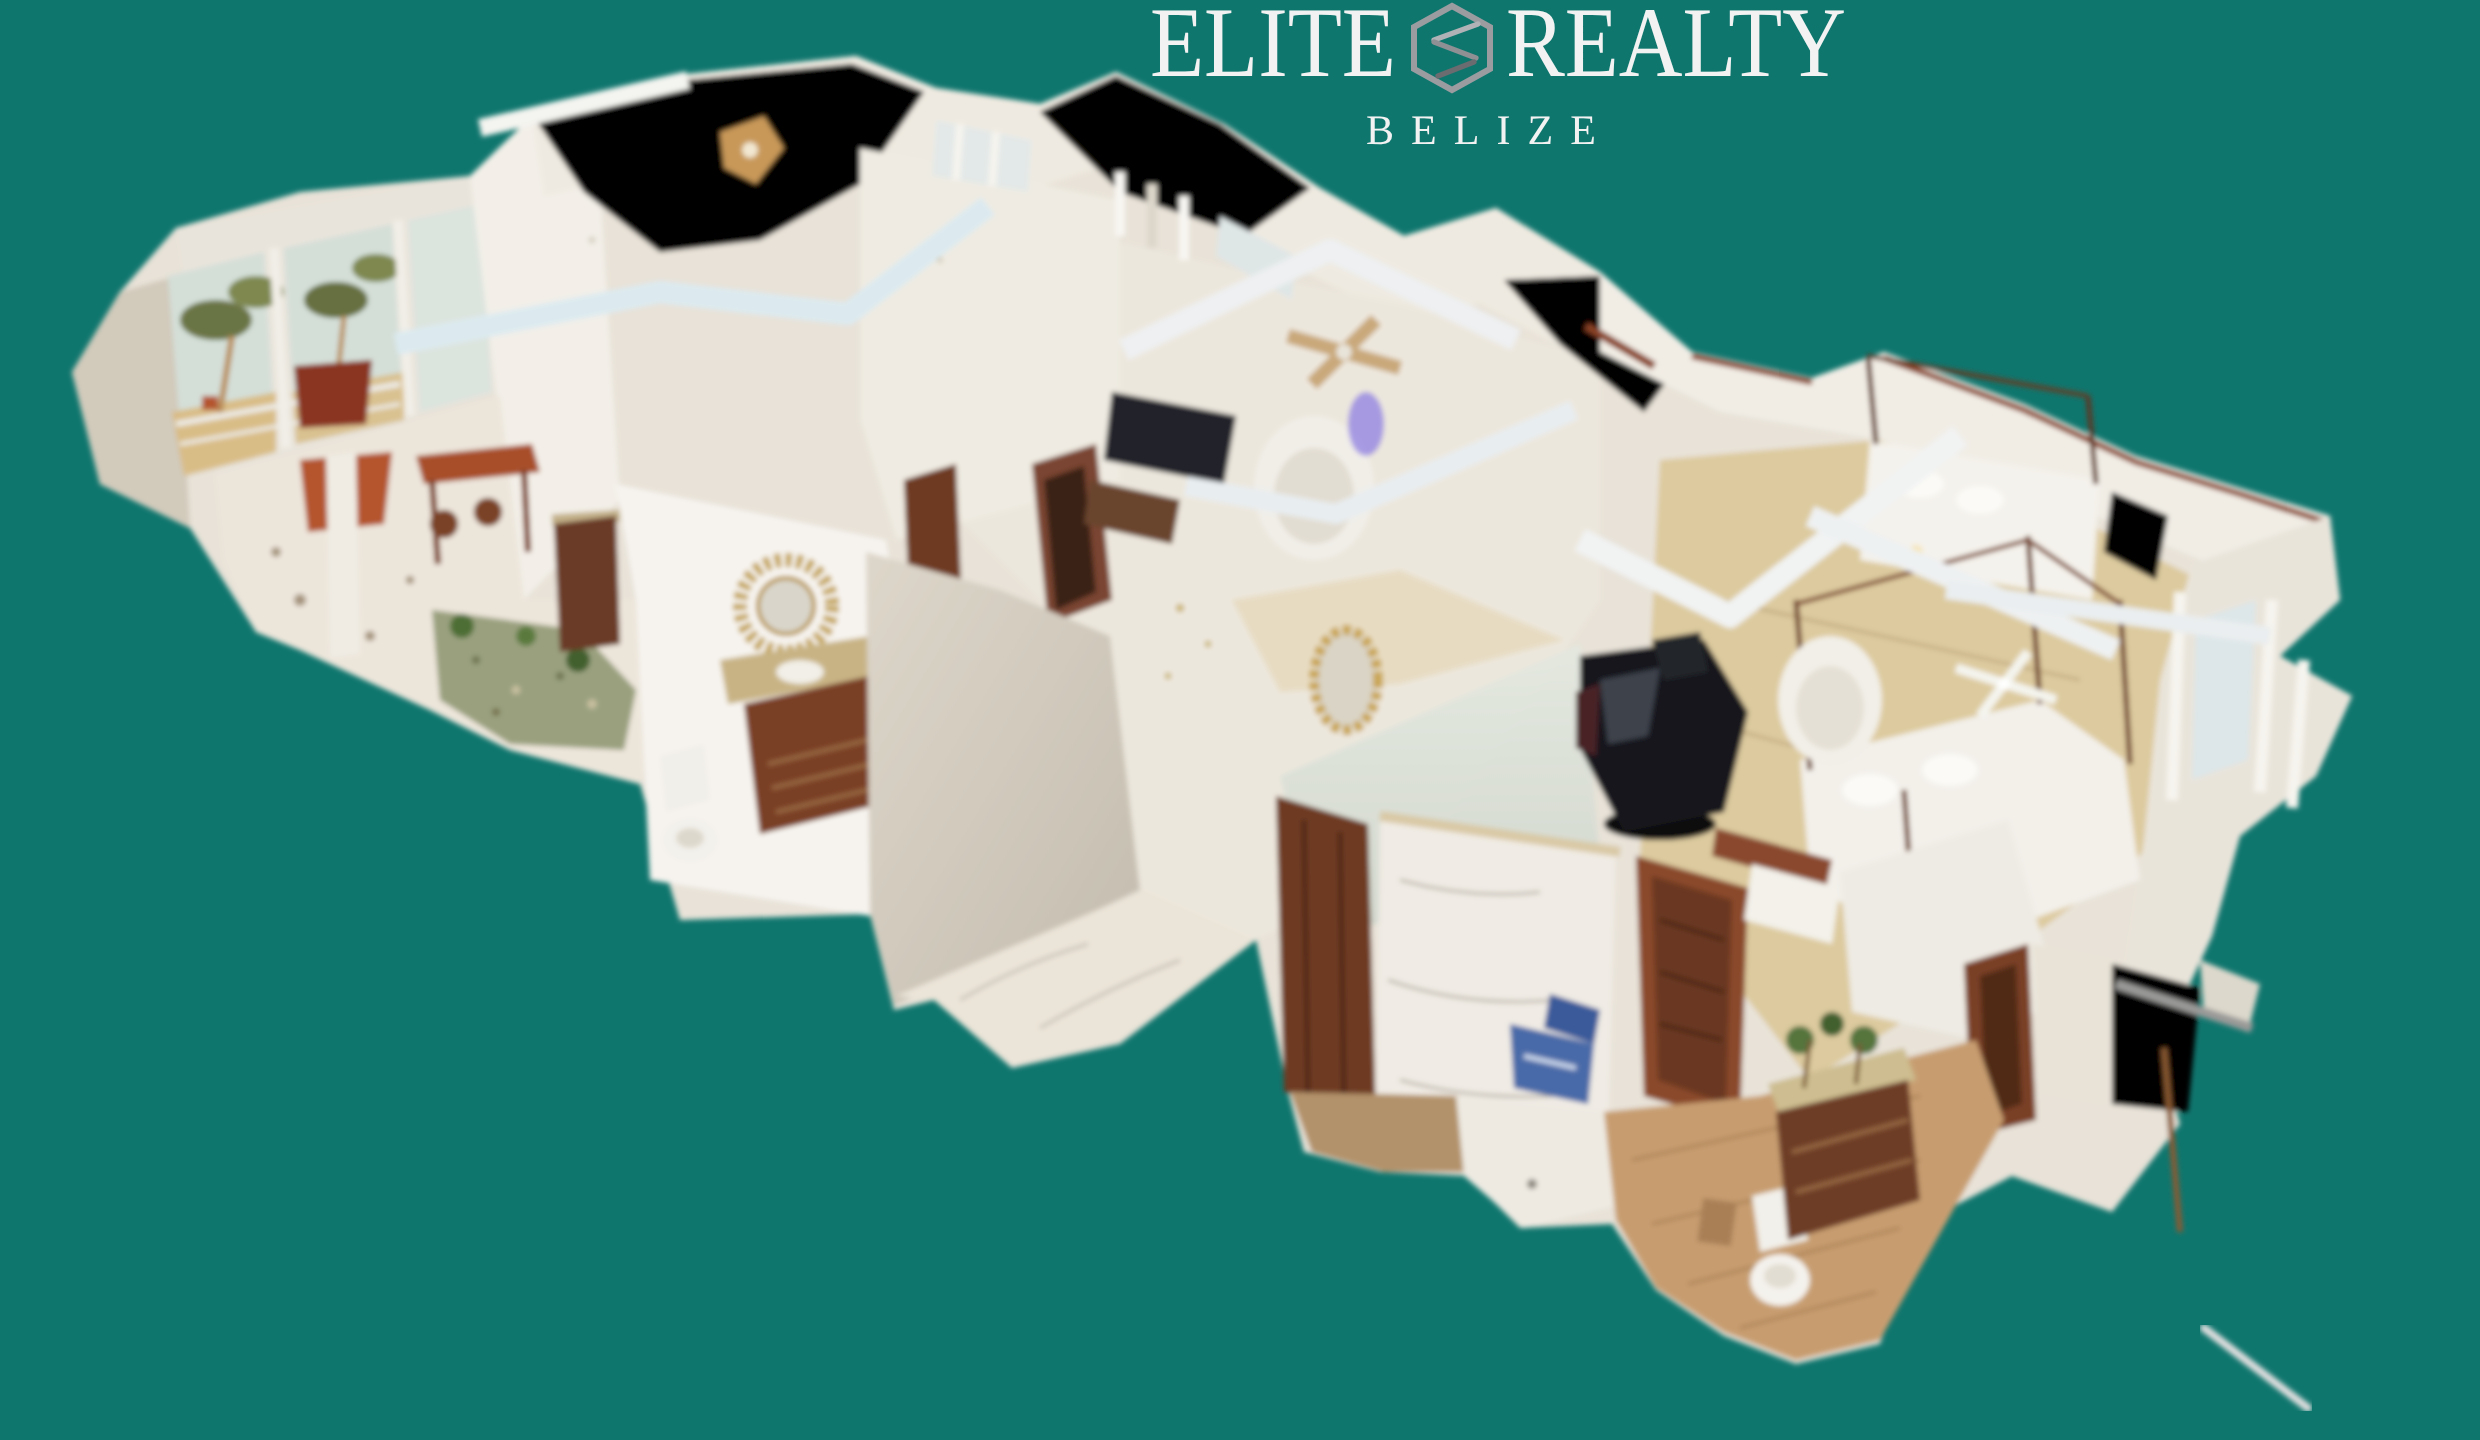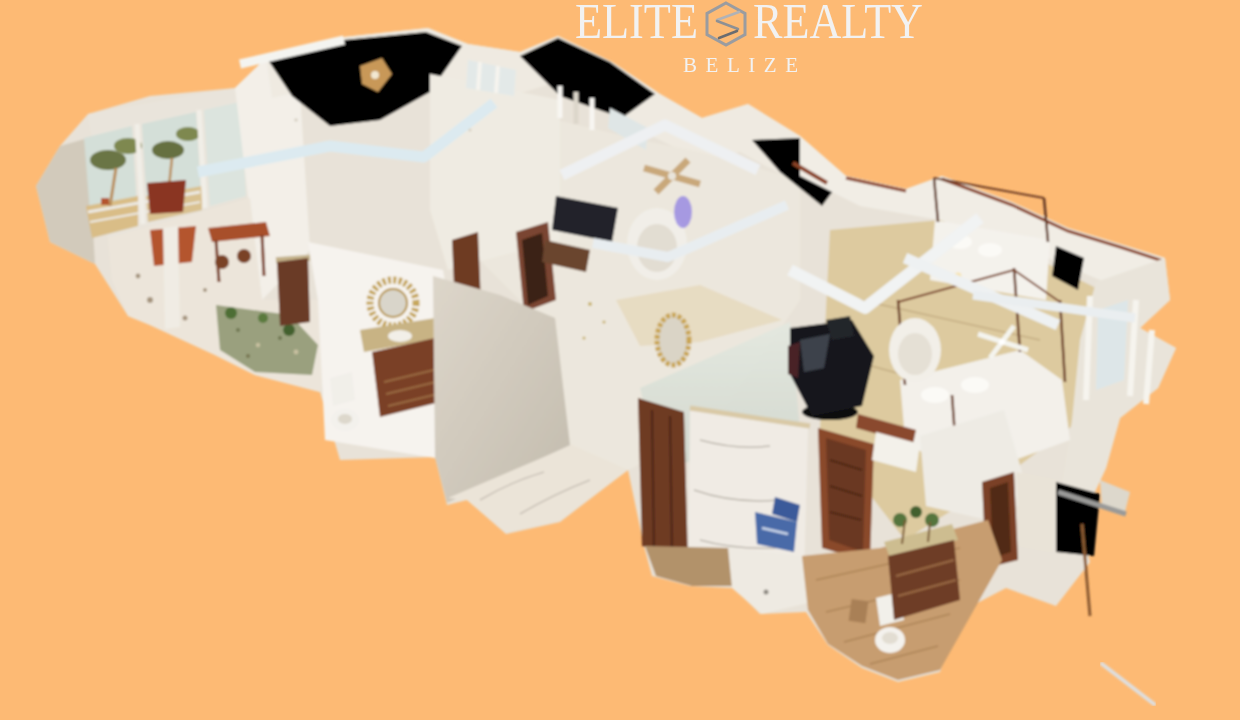--- a/index.html
+++ b/index.html
@@ -1,17 +1,17 @@
 <!DOCTYPE html>
 <html><head>
 <meta charset="utf-8">
 <title>ELITE REALTY BELIZE</title>
 <style>
   html,body{margin:0;padding:0;background:#000;}
-  .stage{position:relative;width:1240px;height:720px;background:#fdba74;overflow:hidden;margin:0 auto;
+  .stage{position:relative;width:1240px;height:720px;background:#0f766e;overflow:hidden;margin:0 auto;
          font-family:"Liberation Serif", serif;}
   .scene{position:absolute;left:0;top:0;width:1240px;height:720px;display:block;cursor:grab;}
   .logo{position:absolute;left:560px;top:0;width:380px;height:85px;display:block;pointer-events:none;}
   .logo text{fill:#f2f2f2;font-family:"Liberation Serif", serif;}
   .logo .sub{letter-spacing:2px;}
 </style>
 </head>
 <body>
 
 <div class="stage">

